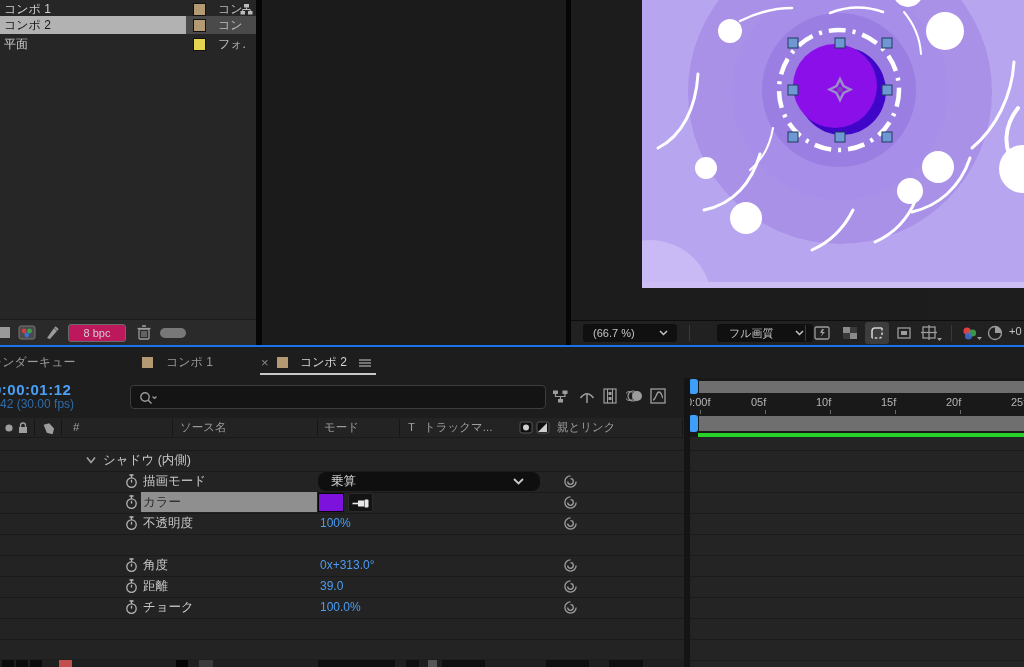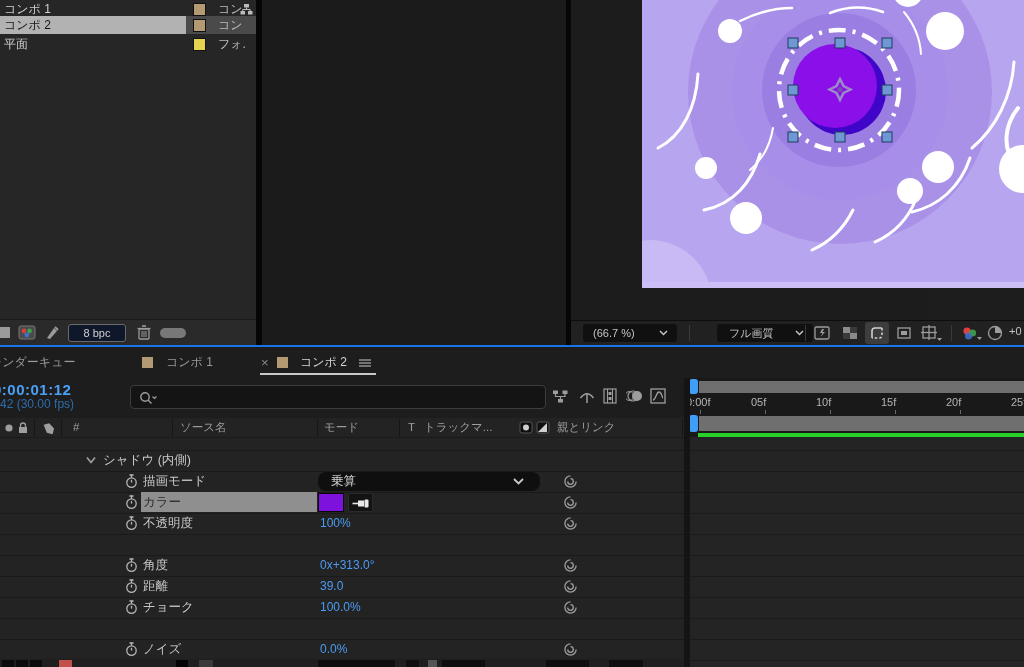--- a/index.html
+++ b/index.html
@@ -8,21 +8,21 @@
 #app{position:absolute;left:0;top:0;width:1024px;height:667px;}
 #project-panel{left:0;top:0;width:256px;height:345px;background:#262626;}
 .pp-row{position:absolute;left:0;width:256px;height:18px;font-size:12px;color:#cfcfcf;}
 .pp-row .nm{position:absolute;left:4px;top:0;height:18px;line-height:18px;}
 .pp-row .swatch{position:absolute;left:193px;top:2.5px;width:13px;height:13px;border:1px solid #111;}
 .pp-row .typ{position:absolute;left:218px;top:0;height:18px;line-height:18px;color:#bdbdbd;}
 .pp-row.sel .nmbg{position:absolute;left:0;top:0;width:186px;height:18px;background:#b2b2b2;}
 .pp-row.sel .rest{position:absolute;left:186px;top:0;width:70px;height:18px;background:#4a4a4a;}
 .pp-row.sel .nm{color:#161616;}
 #pp-bottombar{left:0;top:319px;width:256px;height:26px;background:#2a2a2a;border-top:1px solid #1b1b1b;}
-#bpc-button{position:absolute;left:68px;top:4px;width:58px;height:18px;background:#0f172a;border:1px solid #6a6a6a;border-radius:3px;color:#cfcfcf;font-size:11px;text-align:center;line-height:16px;}
+#bpc-button{position:absolute;left:68px;top:4px;width:58px;height:18px;background:#be185d;border:1px solid #6a6a6a;border-radius:3px;color:#cfcfcf;font-size:11px;text-align:center;line-height:16px;}
 #pp-pill{position:absolute;left:160px;top:8px;width:26px;height:10px;background:#787878;border-radius:5px;}
 #divider1{left:256px;top:0;width:6px;height:345px;background:#060606;}
 #middle-panel{left:262px;top:0;width:304px;height:345px;background:#1b1b1b;}
 #divider2{left:566px;top:0;width:5px;height:345px;background:#060606;}
 #comp-panel{left:571px;top:0;width:358px;height:345px;background:#1c1c1c;}
 #comp-image{position:absolute;left:71px;top:0;width:382px;height:288px;}
 #cp-bottombar{position:absolute;left:0;top:320px;width:453px;height:25px;background:#212121;border-top:1px solid #0d0d0d;}
 .cp-drop{position:absolute;top:3px;height:18px;background:#101010;border-radius:3px;color:#c4c4c4;font-size:11px;line-height:18px;}
 .cp-sep{position:absolute;top:4px;width:1px;height:16px;background:#3a3a3a;}
 .cp-icon{position:absolute;top:4px;width:17px;height:17px;}
@@ -453,34 +453,20 @@
             <line x1="6.5" y1="1" x2="6.5" y2="3.9" stroke="#b4b4b4" stroke-width="1.3"></line>
             <line x1="6.5" y1="8.6" x2="6.5" y2="5.8" stroke="#b4b4b4" stroke-width="1.3"></line>
           </svg>
           <div class="lbl" style="left:143px;">チョーク</div>
           <div class="val">100.0%</div>
           <svg class="pw" width="15" height="15" viewBox="0 0 15 15">
             <path d="M7.5 1.9 a5.6 5.6 0 1 0 5.6 5.6" fill="none" stroke="#9e9e9e" stroke-width="1.3"></path>
             <path d="M7.5 4.7 a2.8 2.8 0 1 1 -2.8 2.8" fill="none" stroke="#9e9e9e" stroke-width="1.3"></path>
           </svg>
         </div>
-        <div class="prow" style="top:202px;height:20px;">
-          <svg class="sw-icon" width="13" height="15" viewBox="0 0 13 15">
-            <circle cx="6.5" cy="8.6" r="4.7" fill="none" stroke="#b4b4b4" stroke-width="1.3"></circle>
-            <line x1="4.5" y1="1" x2="8.5" y2="1" stroke="#b4b4b4" stroke-width="1.6"></line>
-            <line x1="6.5" y1="1" x2="6.5" y2="3.9" stroke="#b4b4b4" stroke-width="1.3"></line>
-            <line x1="6.5" y1="8.6" x2="6.5" y2="5.8" stroke="#b4b4b4" stroke-width="1.3"></line>
-          </svg>
-          <div class="lbl" style="left:143px;">ノイズ</div>
-          <div class="val">0.0%</div>
-          <svg class="pw" width="15" height="15" viewBox="0 0 15 15">
-            <path d="M7.5 1.9 a5.6 5.6 0 1 0 5.6 5.6" fill="none" stroke="#9e9e9e" stroke-width="1.3"></path>
-            <path d="M7.5 4.7 a2.8 2.8 0 1 1 -2.8 2.8" fill="none" stroke="#9e9e9e" stroke-width="1.3"></path>
-          </svg>
-        </div>
       </div>
     <div id="v-strip" class="abs"></div>
     <div id="track-zone">
         <div class="trk-sep" style="top:13px"></div>
         <div class="trk-sep" style="top:34px"></div>
         <div class="trk-sep" style="top:55px"></div>
         <div class="trk-sep" style="top:76px"></div>
         <div class="trk-sep" style="top:97px"></div>
         <div class="trk-sep" style="top:118px"></div>
         <div class="trk-sep" style="top:139px"></div>

